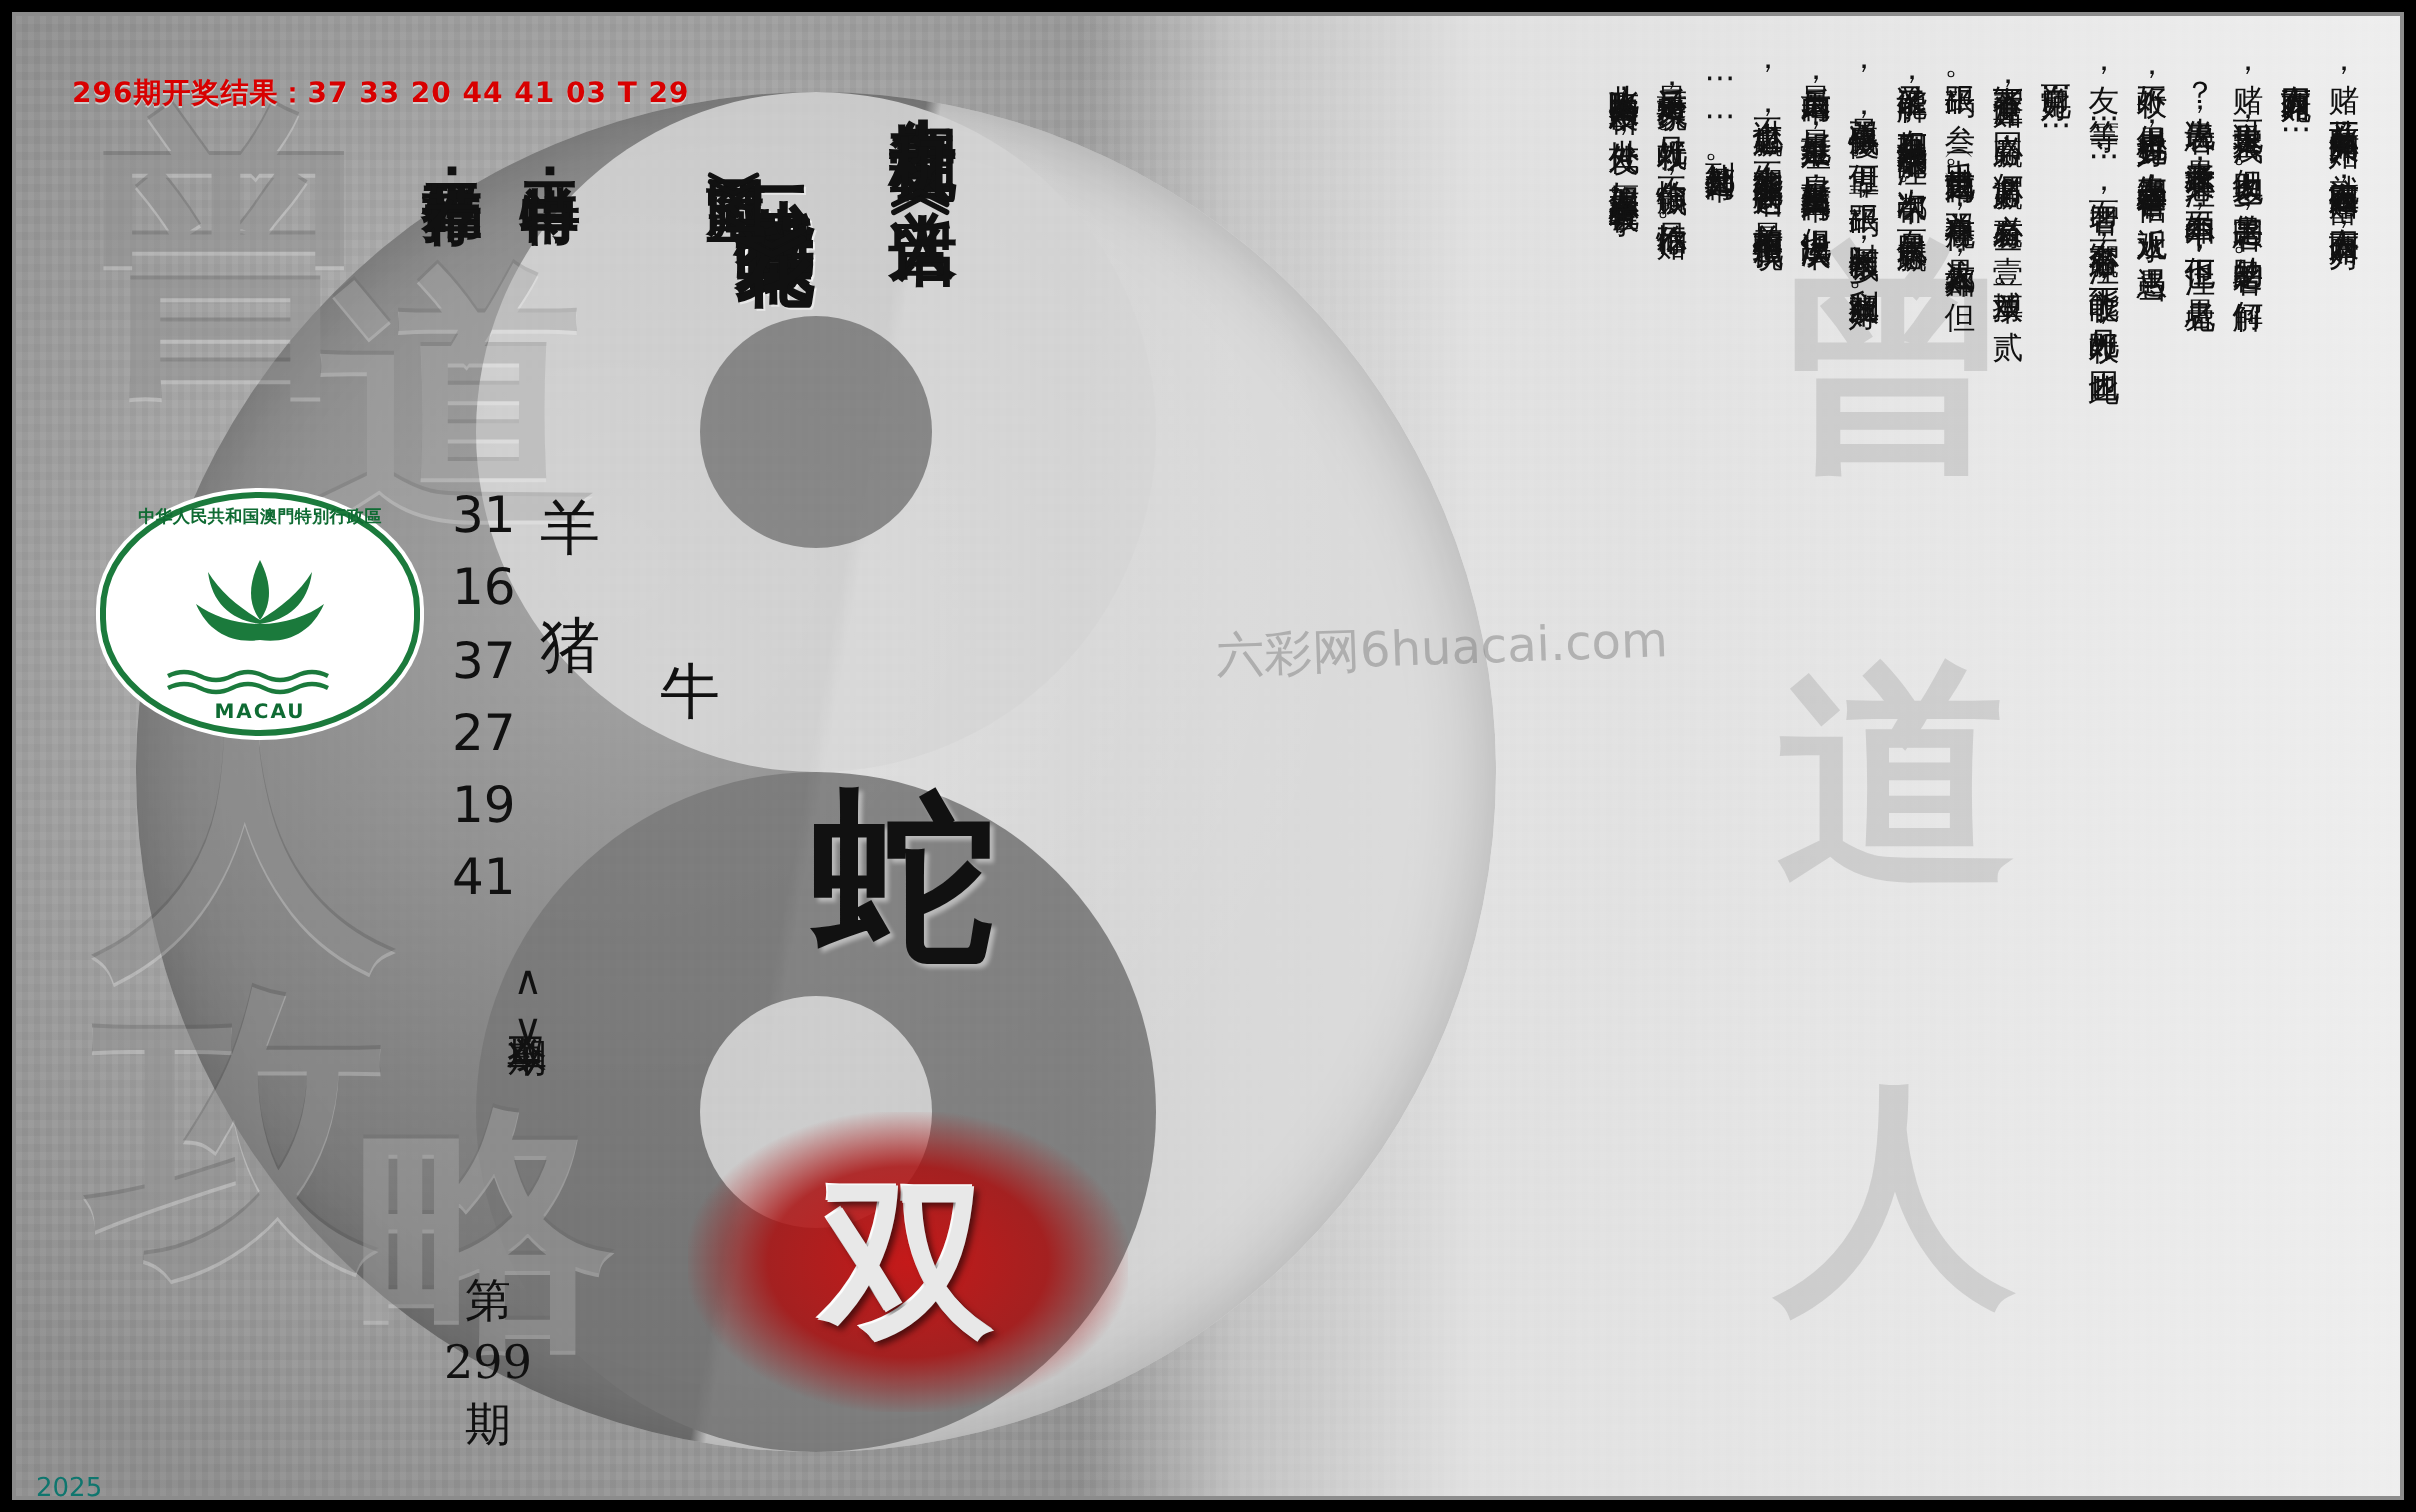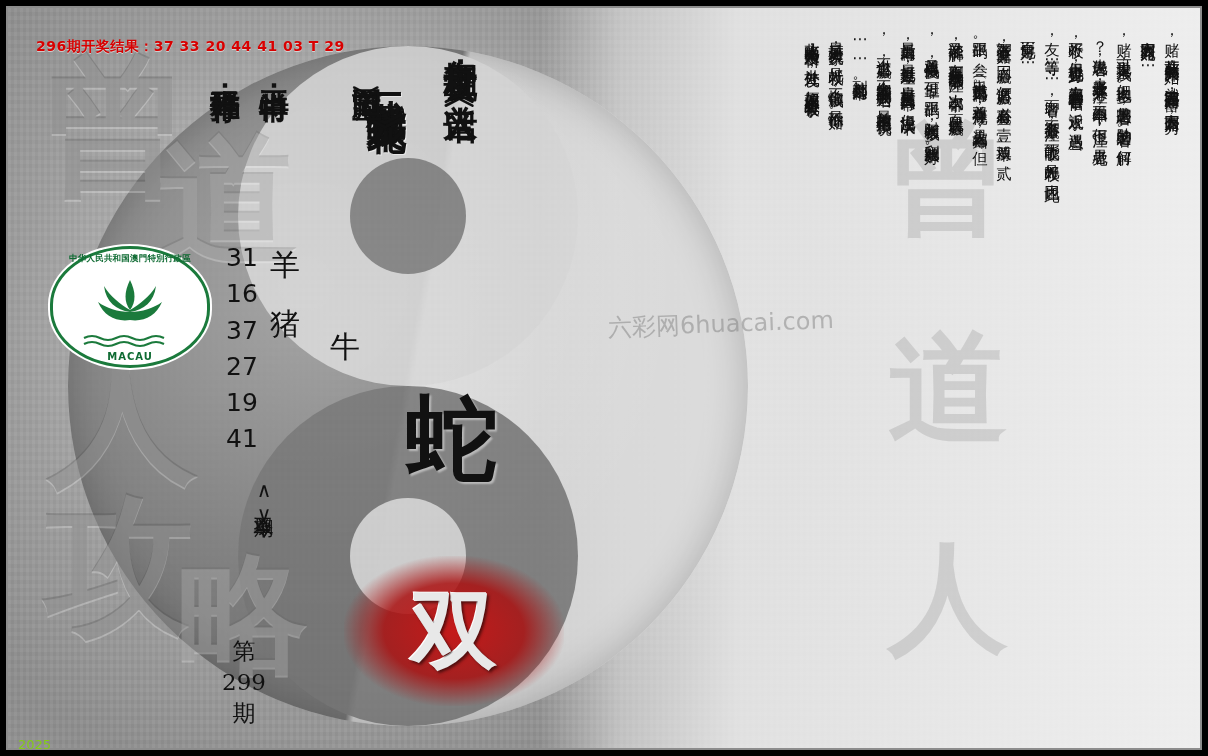--- a/index.html
+++ b/index.html
@@ -221,21 +221,21 @@
     font-family:"DejaVu Sans","Liberation Sans",sans-serif;
     font-size:24px;color:rgba(120,120,120,.45);
     transform:rotate(-2deg);
     z-index:26;user-select:none;
     white-space:nowrap;
   }
 
   .year{
     position:absolute;left:18px;bottom:4px;
     font-family:"DejaVu Sans","Liberation Sans",sans-serif;
-    font-size:13px;color:#84cc16;z-index:40;
+    font-size:13px;color:#0f766e;z-index:40;
   }
 </style>
 </head>
 <body>
 
 <div id="poster">
   <div class="frame">
     <div class="bg-texture"></div>
     <div class="paper"></div>
 

